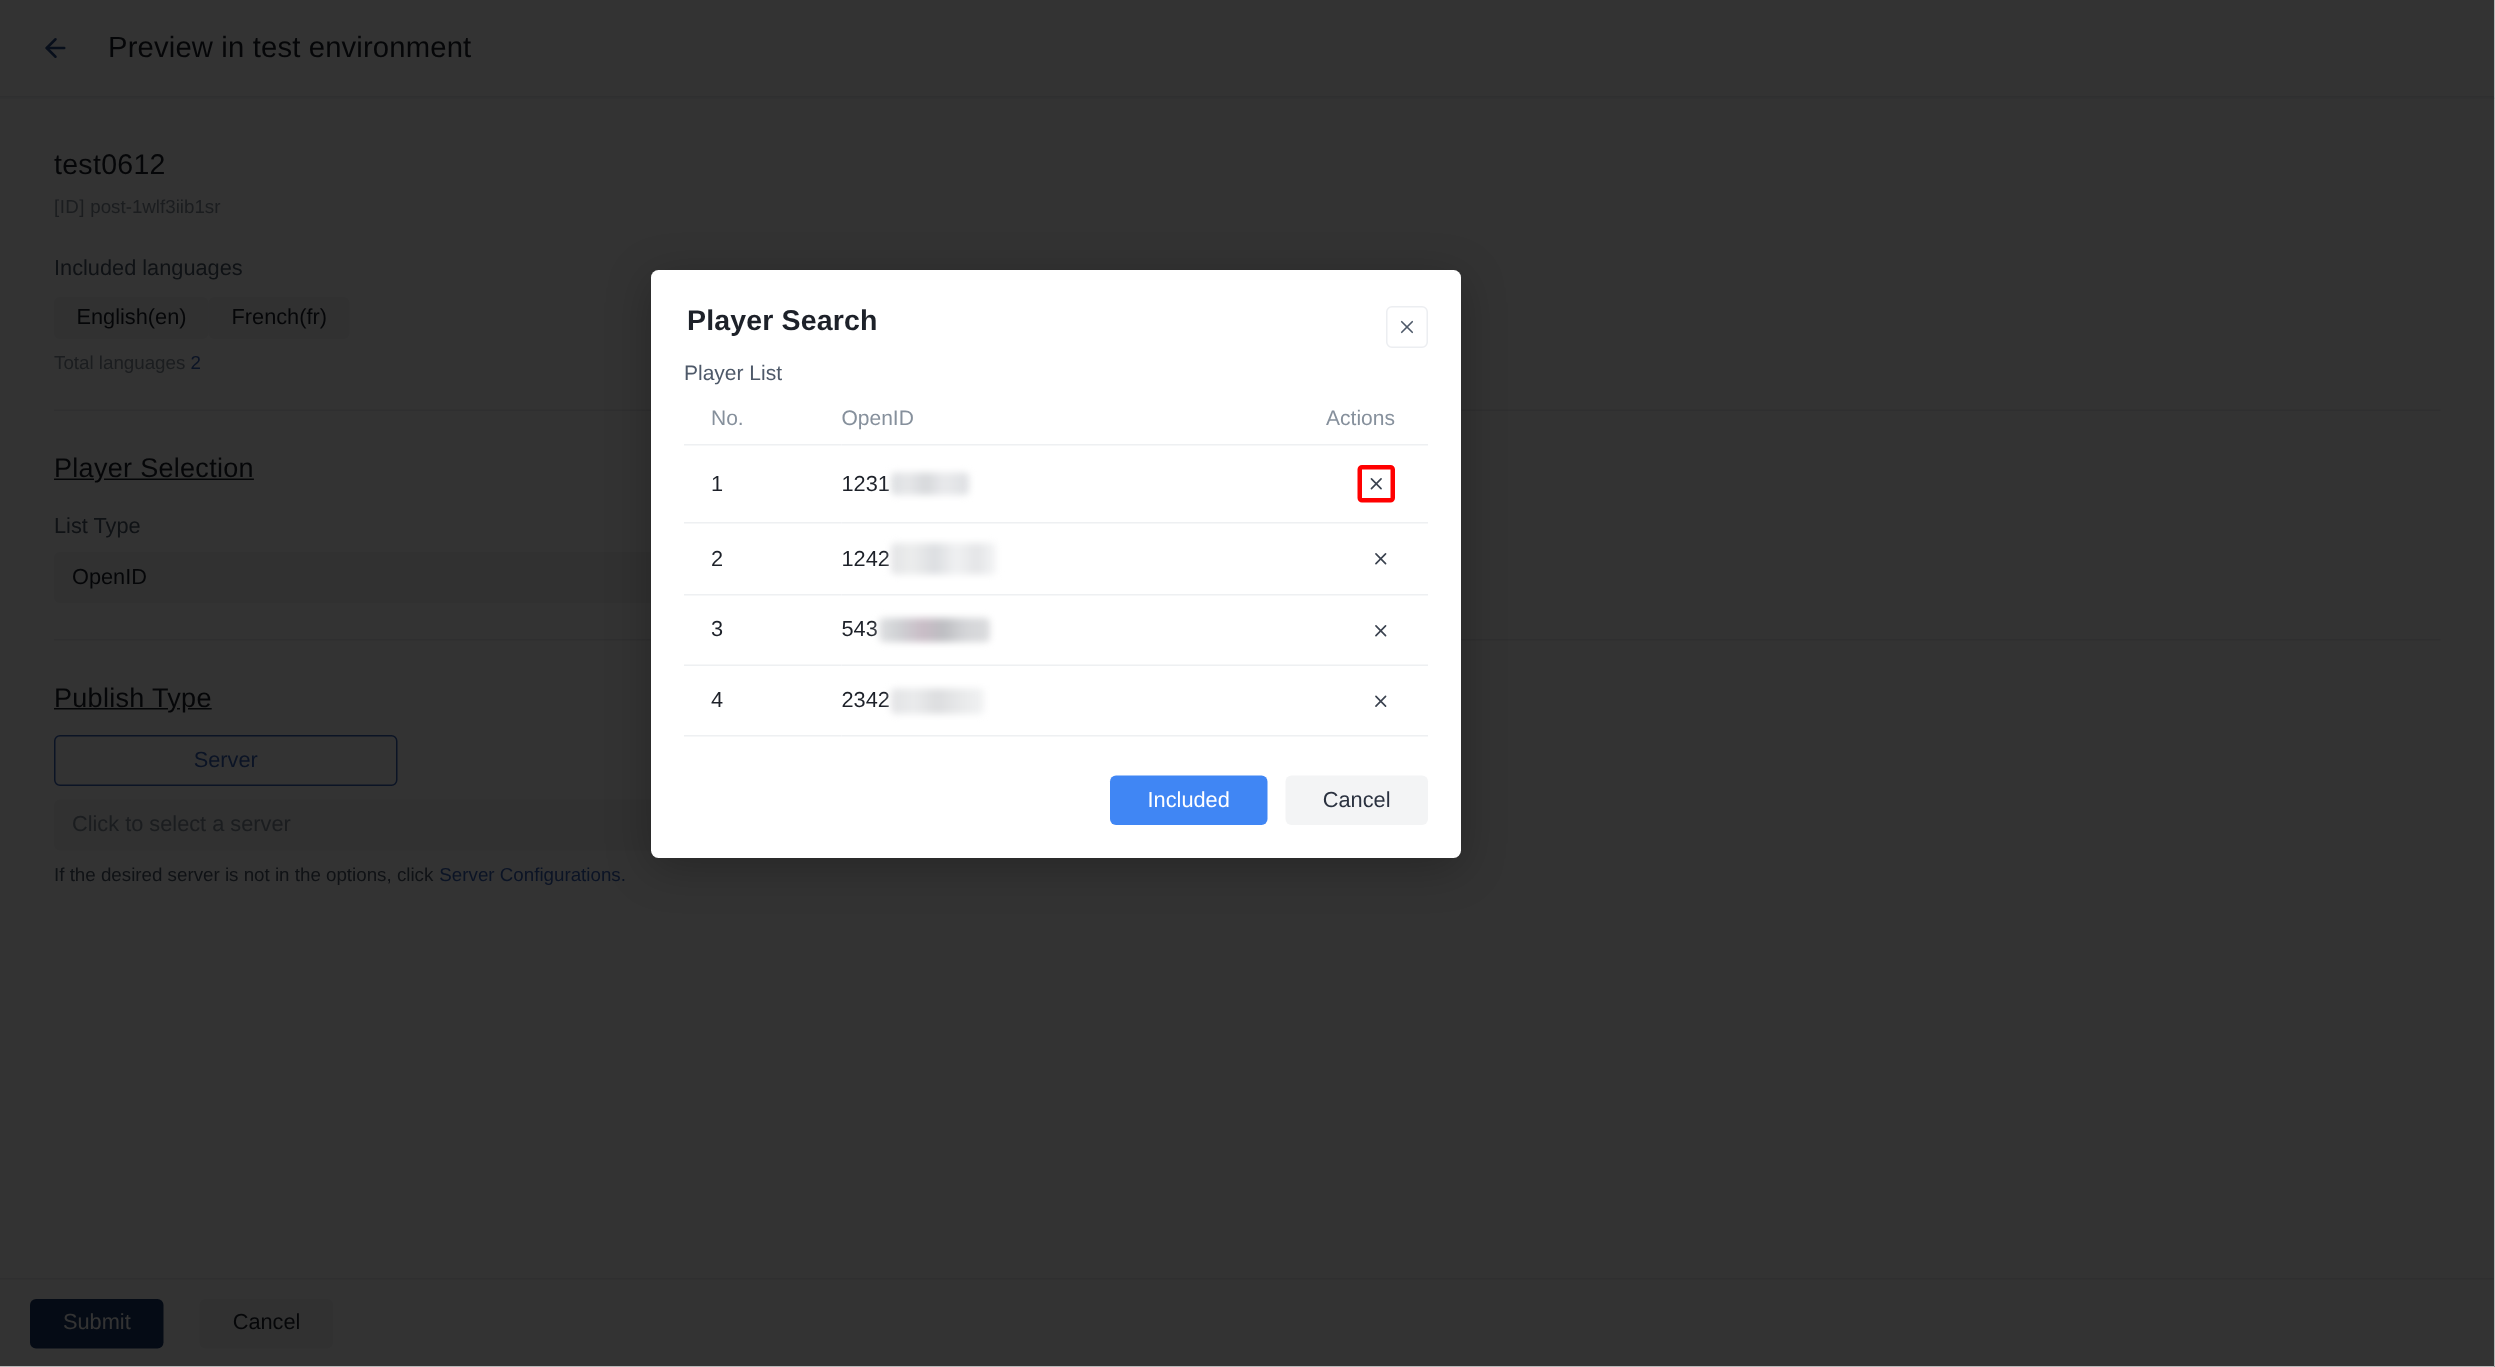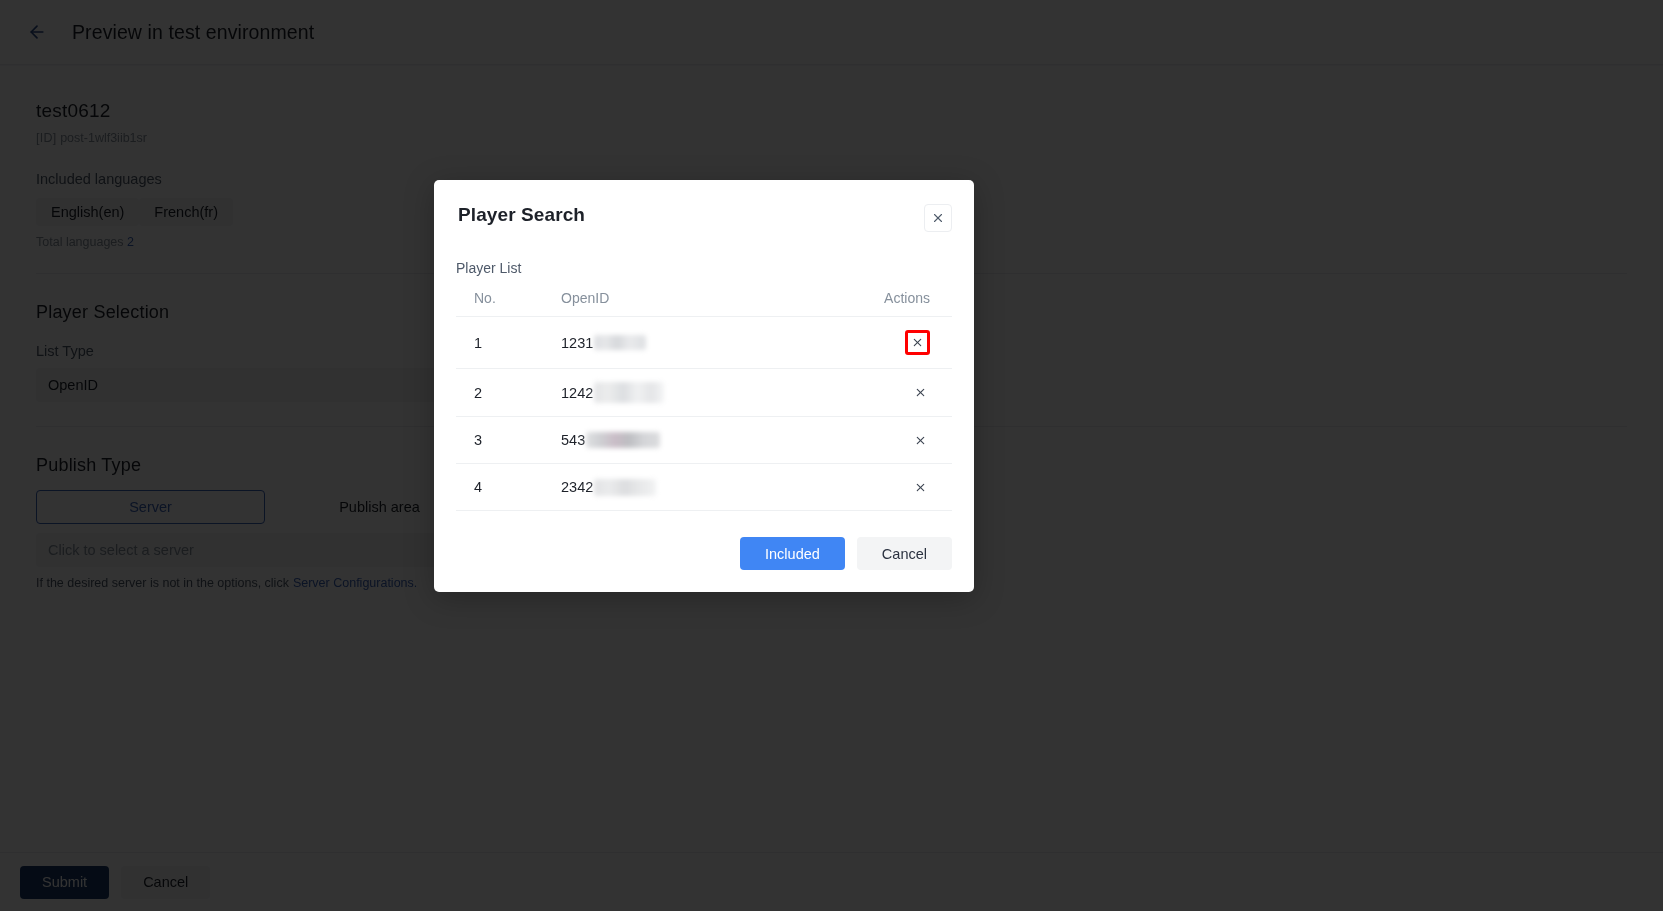--- a/index.html
+++ b/index.html
@@ -95,20 +95,21 @@
   .divider {
     margin: 24px 0 0 0;
     height: 1px; background: #e8eaee;
     width: 1591px;
   }
 
   .block-title {
     margin-top: 28px;
     font-size: 18px; color: #1d2129;
     letter-spacing: .2px;
+    text-decoration: underline;
   }
   .field-label {
     margin-top: 20px;
     font-size: 14.5px; color: #4e5969;
   }
   .field-label .req { color: #c8392b; }
 
   .select-box {
     margin-top: 9px;
     width: 497px; height: 34px;
@@ -155,21 +156,21 @@
   .hint a { color: #3b63b8; text-decoration: none; margin-left: 4px;}
 
   
   .bottombar {
     position: absolute; left: 0; bottom: 0;
     width: 1663px; height: 59px;
     background: #ffffff;
     border-top: 1px solid #e8eaee;
     display: flex; align-items: center;
     padding-left: 20px;
-    gap: 12px;
+    gap: 24px;
   }
   .btn-primary-dark {
     background: #1b3a6b;
     color: #ffffff;
     border: none;
     border-radius: 4px;
     height: 33px; padding: 0 22px;
     font-size: 14.5px;
     font-family: inherit;
     cursor: pointer;
@@ -191,21 +192,21 @@
     left: 434px; top: 180px;
     width: 540px;
     background: #ffffff;
     border-radius: 5px;
     z-index: 50;
     box-shadow: 0 6px 30px rgba(0,0,0,0.25);
     padding: 24px 22px 22px 22px;
   }
   .modal-head {
     display: flex; align-items: flex-start;
-    margin-bottom: 28px;
+    margin-bottom: 8px;
   }
   .modal-title {
     font-size: 19px; color: #1d2129; font-weight: 700;
     letter-spacing: .1px;
     padding-left: 2px;
   }
   .modal-close {
     margin-left: auto;
     width: 28px; height: 28px;
     border: 1px solid #eceef1;
@@ -366,21 +367,20 @@
         <div class="field-label">List Type</div>
         <div class="select-box">
           <span>OpenID</span>
         </div>
 
         <div class="divider"></div>
 
         <div class="block-title">Publish Type</div>
         <div class="seg-row">
           <div class="seg active">Server</div>
-          <div class="seg idle">Publish area</div>
         </div>
 
         <div class="select-box placeholder">
           <span>Click to select a server</span>
           <span class="caret">
             <svg width="12" height="12" viewBox="0 0 24 24" fill="none" stroke="currentColor" stroke-width="2.4" stroke-linecap="round" stroke-linejoin="round">
                 <polyline points="6 9 12 15 18 9"></polyline>
               </svg>
           </span>
         </div>

